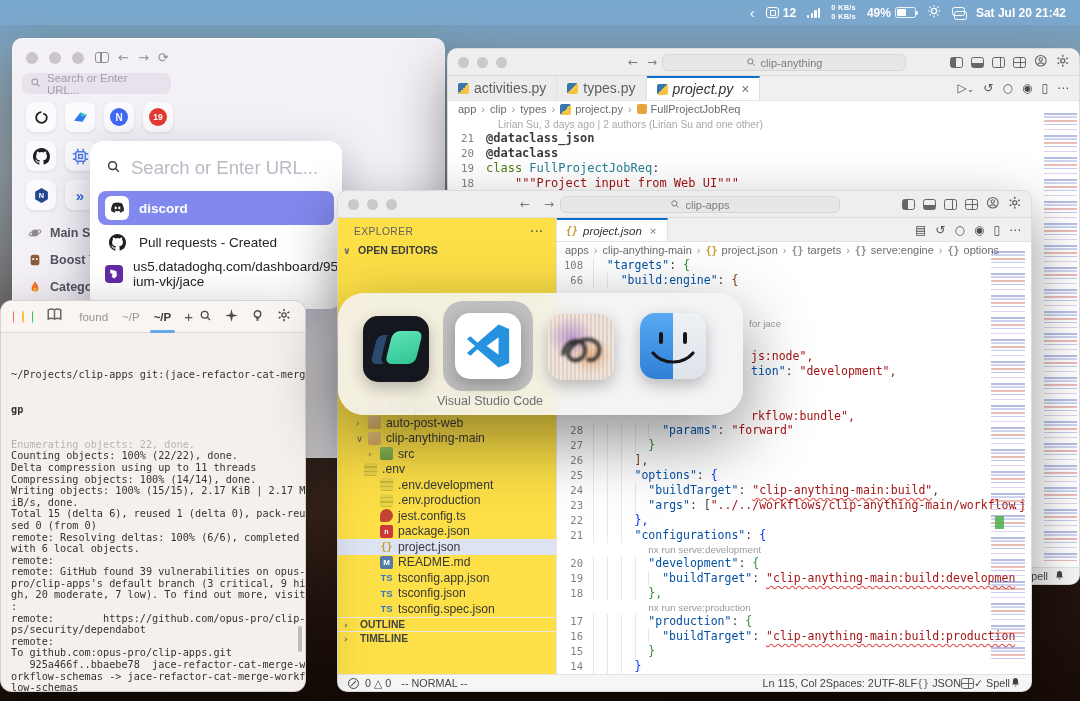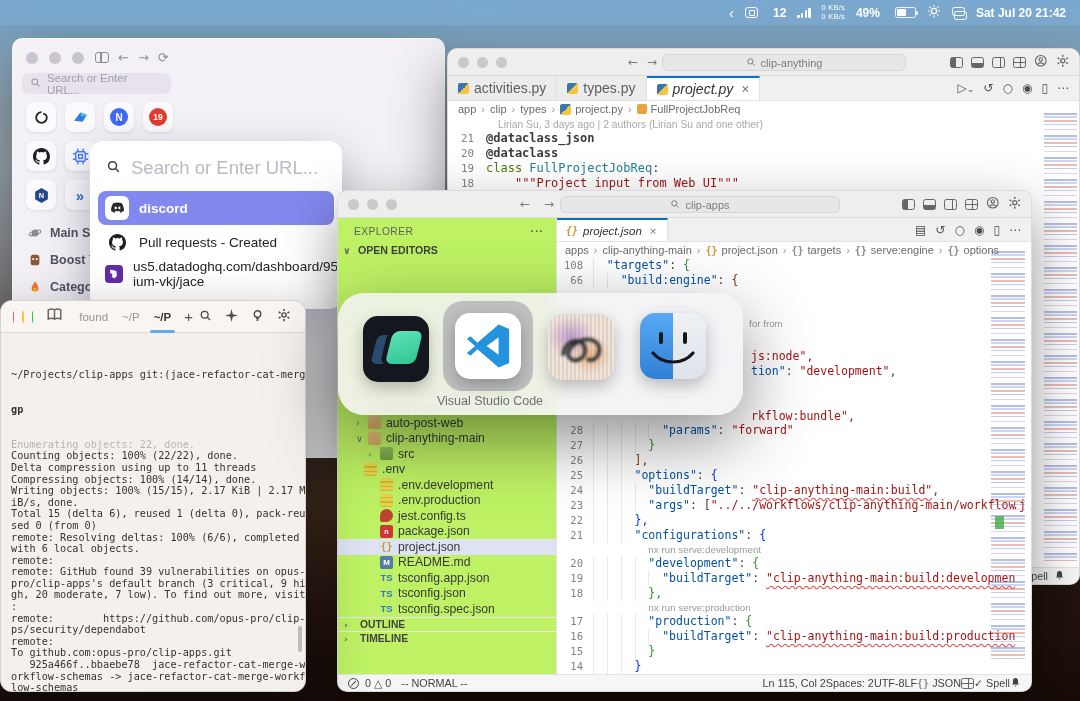--- a/index.html
+++ b/index.html
@@ -6,26 +6,26 @@
   html,body{width:1080px;height:701px;overflow:hidden}
   body{font-family:"Liberation Sans",sans-serif}
   .stage{position:relative;width:1080px;height:701px;overflow:hidden;
     background:
       radial-gradient(120% 55% at 72% 100%, rgba(20,8,4,.55), transparent 60%),
       linear-gradient(180deg,#6f9fc4 0%,#7fa3bd 6%,#93a9b8 14%,#9aa6ae 24%,#8e9399 34%,#7d7a79 44%,#6a5a4e 54%,#553d30 64%,#40291e 74%,#2c1a12 86%,#190e09 100%);}
   .uiG{font-family:"DejaVu Sans",sans-serif}
   
   .menubar{position:absolute;left:0;top:0;right:0;height:25px;z-index:70;display:flex;align-items:center;justify-content:flex-end;gap:11px;padding:0 14px;background:rgba(128,173,213,.62);color:#fff;font-size:12px;font-weight:600}
   .mb-chev{font-size:15px;font-weight:400;line-height:22px}
-  .mb-grp{display:flex;align-items:center;gap:15px}
+  .mb-grp{display:flex;align-items:center;gap:4px}
   .mb-cap{width:13px;height:11px;border:1.4px solid #fff;border-radius:3px;position:relative}
   .mb-cap::before{content:'';position:absolute;left:3.2px;top:2.2px;width:4px;height:4px;border:1.2px solid #fff;border-radius:1px}
   .mb-bars{display:flex;align-items:flex-end;gap:1.5px;height:10px}
   .mb-bars span{width:2.2px;background:#fff;border-radius:1px}
-  .mb-net{display:flex;flex-direction:column;font-size:7.5px;font-weight:400;line-height:8.5px;letter-spacing:.2px}
+  .mb-net{display:flex;flex-direction:column;font-size:7.5px;font-weight:700;line-height:8.5px;letter-spacing:.2px}
   .mb-batt{width:21px;height:10.5px;border:1px solid rgba(255,255,255,.85);border-radius:2.5px;position:relative}
   .mb-batt::before{content:'';position:absolute;left:1px;top:1px;bottom:1px;width:9px;background:#fff;border-radius:1px}
   .mb-batt::after{content:'';position:absolute;right:-3px;top:3px;width:2px;height:4px;background:rgba(255,255,255,.85);border-radius:0 1px 1px 0}
   .mb-stack{width:13px;height:11px;position:relative}
   .mb-stack::before,.mb-stack::after{content:'';position:absolute;border:1.3px solid #fff;border-radius:2.5px;width:11px;height:7px}
   .mb-stack::before{left:0;top:0}.mb-stack::after{left:2px;top:4px}
   .menubar [data-icon=sun] svg{width:14px;height:14px}
   
   .win{position:absolute;border-radius:10px;box-shadow:0 22px 55px rgba(0,0,0,.42)}
   
@@ -116,21 +116,21 @@
   .vs2{left:337px;top:190px;width:695px;height:502px;z-index:40}
   .vs2 .vArr.a1{left:182px}.vs2 .vArr.a2{left:206px}
   .vs2 .vPill{left:222px;width:280px}
   .actrow{position:absolute;left:0;top:27px;width:218px;height:24px;display:flex;align-items:center;gap:11px;padding-left:12px;color:#585858;background:#f8f8f8}
   .ai{display:flex;align-items:center;justify-content:center;height:22px}
   .ai svg{width:15px;height:15px}
   .ai.act{color:#1f1f1f;border-bottom:1px solid #444}
   .tabzone{position:absolute;left:218px;top:27px;right:0;height:24px;background:#f1f0f0;border-bottom:1px solid #e3e3e3;display:flex}
   .tabzone .tab{font-size:11.5px}
   .crumb2{position:absolute;left:219px;top:51px;right:0;height:16px;padding-left:8px}
-  .sbar{position:absolute;left:0;top:27px;width:218px;bottom:17px;background:#bef264;overflow:hidden}
+  .sbar{position:absolute;left:0;top:27px;width:218px;bottom:17px;background:#fde047;overflow:hidden}
   .edgeLine{position:absolute;left:218px;top:27px;bottom:17px;width:1px;background:#e3e3e3}
   .sbHead{display:flex;align-items:center;justify-content:space-between;padding:8px 12px 0 16px;font-size:10.3px;color:#616161;letter-spacing:.4px}
   .sbDots{color:#555;font-weight:700;letter-spacing:1px}
   .oe{margin-top:7px;padding-left:5px;display:flex;align-items:center;gap:3px;font-size:10.6px;font-weight:700;color:#3f3f3f}
   .treeSpace{height:128px}
   .trow{display:flex;align-items:center;height:15.5px;font-size:12.2px;color:#383838;white-space:nowrap}
   .trow.sel{background:#dde3f3}
   .trow.dim{opacity:.75}
   .chev{width:12px;color:#6a6a6a;font-size:9.5px;flex:none;font-family:"DejaVu Sans",sans-serif}
   .fi{width:13px;height:13px;border-radius:2px;margin-right:5px;flex:none;display:flex;align-items:center;justify-content:center}
@@ -702,21 +702,21 @@
           </div>
           <div class="row2"><span class="ln2">17</span><span class="guides" style="width: 55.36px;"></span><span class="ct"><span class="c-key">"production"</span><span class="c-pun">: </span><span class="c-brg">{</span></span></div>
           <div class="row2"><span class="ln2">16</span><span class="guides" style="width: 69.2px;"></span><span class="ct"><span class="c-key">"buildTarget"</span><span class="c-pun">: </span><span class="c-strlink">"clip-anything-main:build:production</span></span></div>
           <div class="row2"><span class="ln2">15</span><span class="guides" style="width: 55.36px;"></span><span class="ct"><span class="c-brg">}</span></span></div>
           <div class="row2"><span class="ln2">14</span><span class="guides" style="width: 41.52px;"></span><span class="ct"><span class="c-brb">}</span></span></div>
         </div>
     </div>
     <div class="mini m2"></div>
     <div class="mgreen"></div>
     <div class="fragL">
-        <div class="frag" style="left: 411px; top: 125px;"><span class="c-lens">for from</span></div>
+        <div class="frag" style="left: 411px; top: 125px;"><span class="c-lens">for jace</span></div>
         <div class="frag" style="left: 413px; top: 158px;"><span class="c-str">js:node",</span></div>
         <div class="frag" style="left: 413px; top: 173px;"><span class="c-key">tion"</span><span class="c-pun">: </span><span class="c-str">"development"</span><span class="c-pun">,</span></div>
         <div class="frag" style="left: 413px; top: 218px;"><span class="c-str">rkflow:bundle",</span></div>
         <div class="frag" style="left: 674px; top: 307px;"><span class="c-str">.j</span></div>
       </div>
     <div class="vstat vstat2">
       <span class="statItem">
         <span class="errIc"></span>
         <span>0</span>
         <span class="uiG">△</span>

